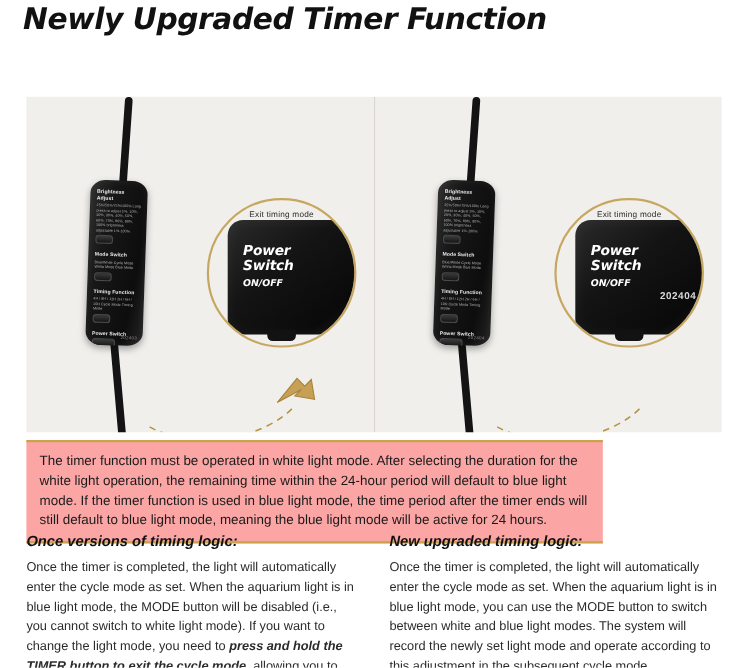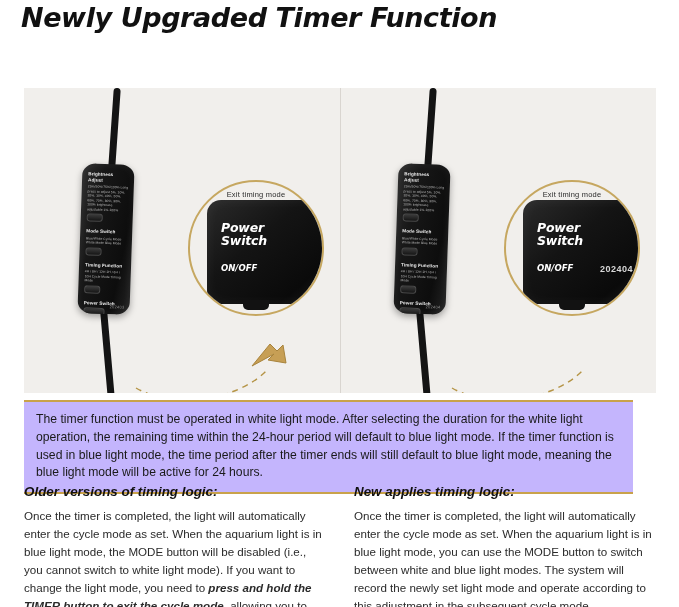--- a/index.html
+++ b/index.html
@@ -161,40 +161,39 @@
   }
   .mag-onoff {
     position: absolute;
     left: 14px; top: 53px;
     font-size: 8.5px;
     font-weight: 800;
     font-style: italic;
     color: #ffffff;
     letter-spacing: 0px;
     font-family: "DejaVu Sans", sans-serif;
-    margin-top: 10px;
   }
   .mag-batch {
     position: absolute;
     right: 10px; bottom: 30px;
     font-size: 9px;
     font-weight: 700;
     color: #d8d8d8;
     letter-spacing: .5px;
   }
 
   
   .dash-svg { position: absolute; left: 0; top: 0; width: 316px; height: 305px; }
 
   
   .note {
     position: absolute;
     left: 24px; top: 400px;
-    width: 609px;
-    background: #c4b5fd;
+    width: 524px;
+    background: #fca5a5;
     border-top: 2.5px solid #c9a24a;
     border-bottom: 2.5px solid #c9a24a;
     padding: 9px 12px 10px 12px;
     font-size: 12.2px;
     line-height: 1.46;
     color: #1a1a1a;
   }
 
   
   .cols {
@@ -338,22 +337,22 @@
           <div class="mag-batch">202404</div>
         </div>
       </div>
     </div>
   </div>
 
   <div class="note">The timer function must be operated in white light mode. After selecting the duration for the white light operation, the remaining time within the 24-hour period will default to blue light mode. If the timer function is used in blue light mode, the time period after the timer ends will still default to blue light mode, meaning the blue light mode will be active for 24 hours.</div>
 
   <div class="cols">
     <div class="col">
-      <h3>Older versions of timing logic:</h3>
+      <h3>Once versions of timing logic:</h3>
       <p><span>Once the timer is completed, the light will automatically enter the cycle mode as set. When the aquarium light is in blue light mode, the MODE button will be disabled (i.e., you cannot switch to white light mode). If you want to change the light mode, you need to </span><em>press and hold the TIMER button to exit the cycle mode.</em><span> allowing you to freely switch between white and blue light modes.</span></p>
     </div>
     <div class="col">
-      <h3>New applies timing logic:</h3>
+      <h3>New upgraded timing logic:</h3>
       <p><span>Once the timer is completed, the light will automatically enter the cycle mode as set. When the aquarium light is in blue light mode, you can use the MODE button to switch between white and blue light modes. The system will record the newly set light mode and operate according to this adjustment in the subsequent cycle mode.</span></p>
     </div>
   </div>
 
 </div>
 
 </body></html>

